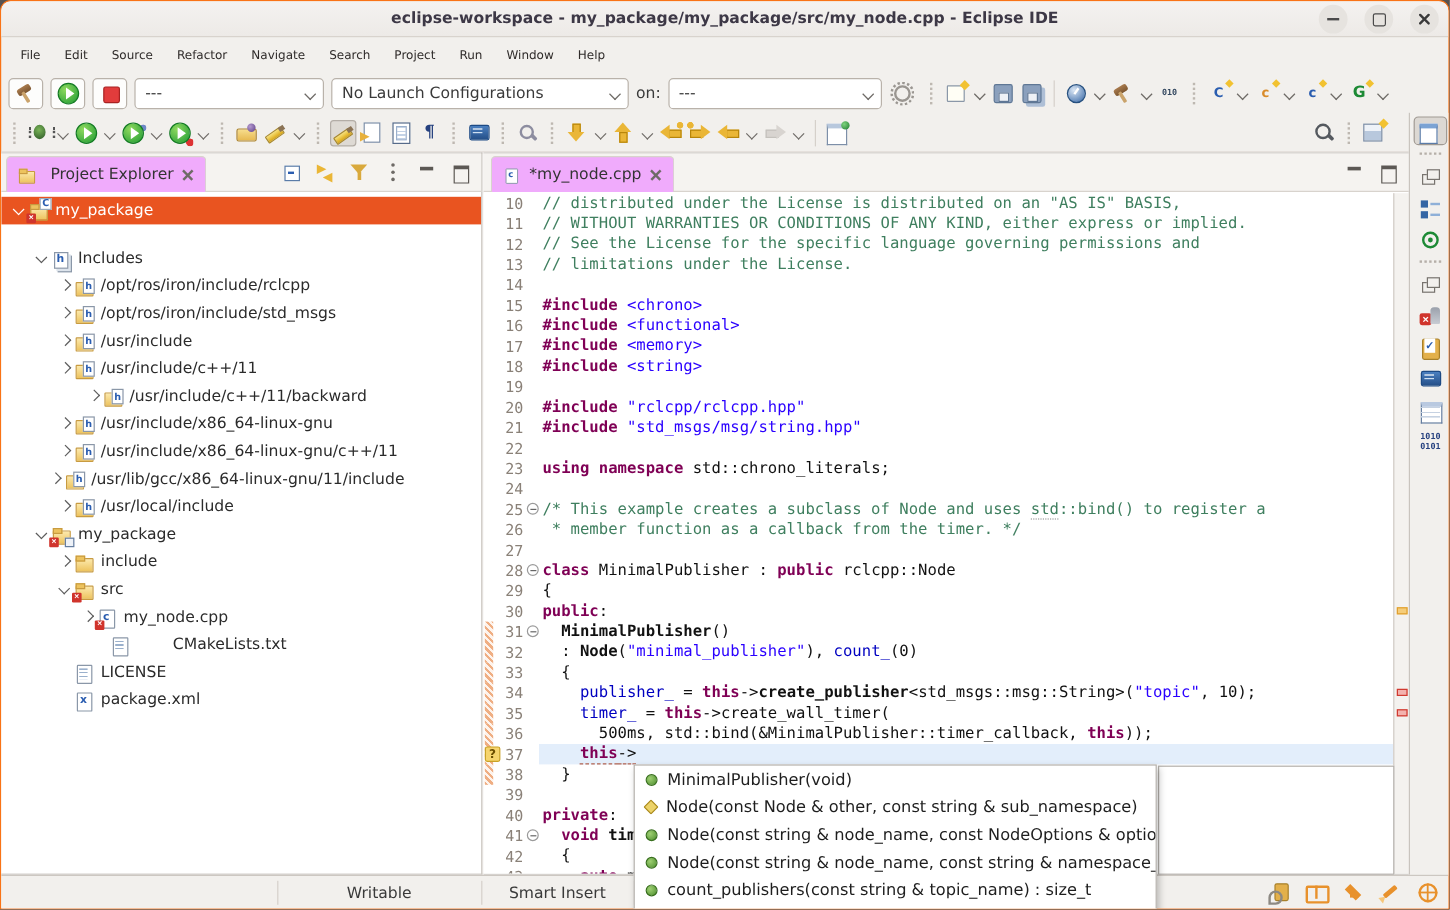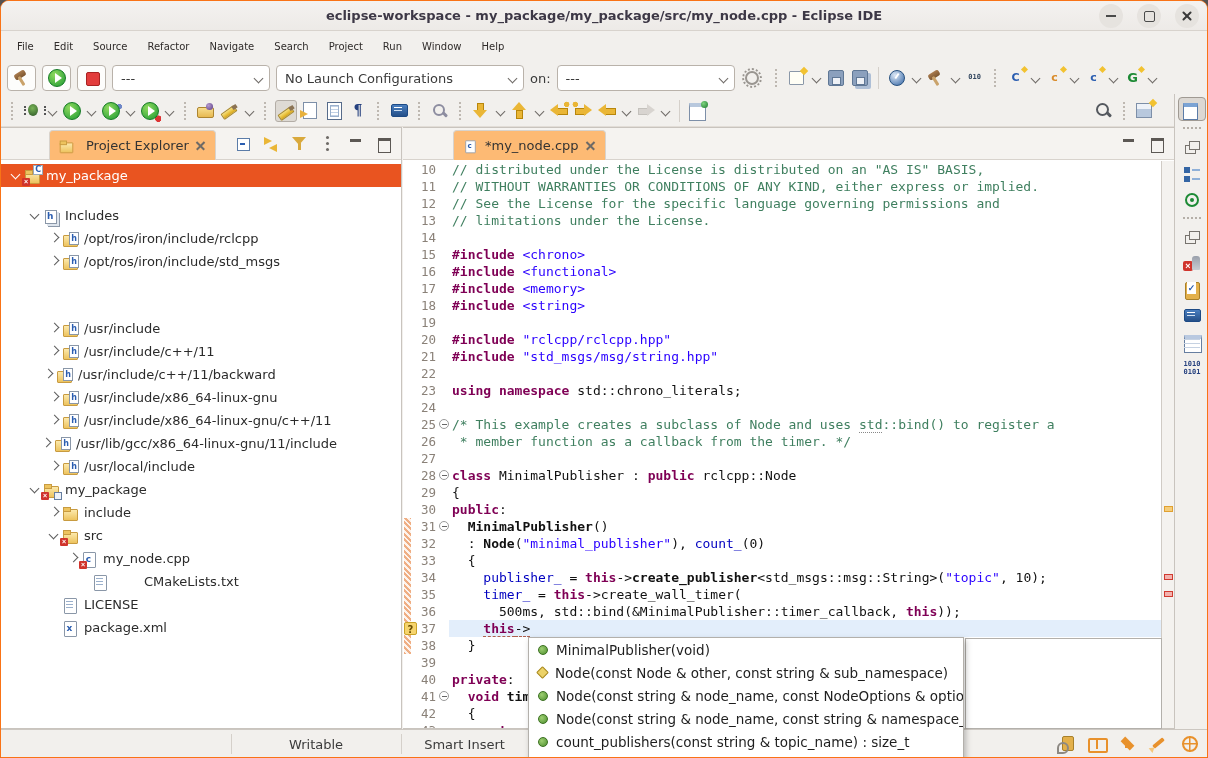--- a/index.html
+++ b/index.html
@@ -130,22 +130,22 @@
   .g-learning::after{content:"";position:absolute;left:8px;top:11px;width:7px;height:4px;background:#e8912c;}
   .g-review-pencil::before{content:"";position:absolute;left:4px;top:8px;width:13px;height:4px;background:#e8912c;transform:rotate(-40deg);border-radius:1px;}
   .g-review-pencil::after{content:"";position:absolute;left:2px;top:13px;border-left:5px solid #f6c67a;border-top:3px solid transparent;border-bottom:3px solid transparent;transform:rotate(-40deg);}
   .g-web-globe::before{content:"";position:absolute;inset:3px;border:2px solid #e8912c;border-radius:50%;}
   .g-web-globe::after{content:"";position:absolute;inset:3px;border-radius:50%;
       background:linear-gradient(#e8912c 0 0) center/100% 1.5px no-repeat,linear-gradient(#e8912c 0 0) center/1.5px 100% no-repeat;}
   
   #main{position:absolute;left:0;top:126px;right:0;bottom:28px;}
   #explorer{position:absolute;left:0;top:0;width:401px;height:100%;background:#fff;border:1px solid #c9c4be;border-left:none;}
   .panel-header{position:relative;height:32px;background:#f5f3f0;border-bottom:1px solid #d8d3cd;}
-  .tab{position:absolute;left:4px;top:2px;height:30px;background:#fdba74;border:1px solid #d8d3cd;border-bottom:none;
-       border-radius:4px 4px 0 0;display:flex;align-items:center;padding:0 8px;gap:6px;font-size:13px;color:#333;cursor:pointer;margin-left:44px;}
+  .tab{position:absolute;left:4px;top:2px;height:30px;background:#f0abfc;border:1px solid #d8d3cd;border-bottom:none;
+       border-radius:4px 4px 0 0;display:flex;align-items:center;padding:0 8px;gap:6px;font-size:13px;color:#333;cursor:pointer;}
   .tab-close{width:12px;height:12px;position:relative;cursor:pointer;}
   .tab-close::before,.tab-close::after{content:"";position:absolute;left:0;top:5px;width:11px;height:1.6px;background:#6e6a66;}
   .tab-close::before{transform:rotate(45deg);} .tab-close::after{transform:rotate(-45deg);}
   .hdr-icons{position:absolute;right:6px;top:5px;display:flex;align-items:center;gap:6px;}
   
   #tree{position:absolute;left:0;top:33px;right:0;bottom:0;overflow:hidden;padding-top:3px;}
   .trow{display:flex;align-items:center;height:23px;font-size:13px;color:#2b2b2b;white-space:nowrap;cursor:pointer;}
   .trow.sel{background:#E95420;color:#fff;}
   .tw{width:15px;height:15px;position:relative;flex:none;}
   .tw.closed::before{content:"";position:absolute;left:4px;top:3px;width:6px;height:6px;border-right:1.5px solid #5c5c5c;border-top:1.5px solid #5c5c5c;transform:rotate(45deg);}
@@ -358,31 +358,31 @@
           <div class="trow" title="/opt/ros/iron/include/rclcpp" style="padding-left: 46px;">
             <span class="tw closed"></span>
             <span class="ti b-folderh"></span>
             <span class="">/opt/ros/iron/include/rclcpp</span>
           </div>
           <div class="trow" title="/opt/ros/iron/include/std_msgs" style="padding-left: 46px;">
             <span class="tw closed"></span>
             <span class="ti b-folderh"></span>
             <span class="">/opt/ros/iron/include/std_msgs</span>
           </div>
-          <div class="trow" title="/usr/include" style="padding-left: 46px; margin-top: 44px;">
+          <div class="trow" title="/usr/include" style="padding-left: 46px;">
             <span class="tw closed"></span>
             <span class="ti b-folderh"></span>
             <span class="">/usr/include</span>
           </div>
           <div class="trow" title="/usr/include/c++/11" style="padding-left: 46px;">
             <span class="tw closed"></span>
             <span class="ti b-folderh"></span>
             <span class="">/usr/include/c++/11</span>
           </div>
-          <div class="trow" title="/usr/include/c++/11/backward" style="padding-left: 40px;">
+          <div class="trow" title="/usr/include/c++/11/backward" style="padding-left: 70px;">
             <span class="tw closed"></span>
             <span class="ti b-folderh"></span>
             <span class="">/usr/include/c++/11/backward</span>
           </div>
           <div class="trow" title="/usr/include/x86_64-linux-gnu" style="padding-left: 46px;">
             <span class="tw closed"></span>
             <span class="ti b-folderh"></span>
             <span class="">/usr/include/x86_64-linux-gnu</span>
           </div>
           <div class="trow" title="/usr/include/x86_64-linux-gnu/c++/11" style="padding-left: 46px;">

